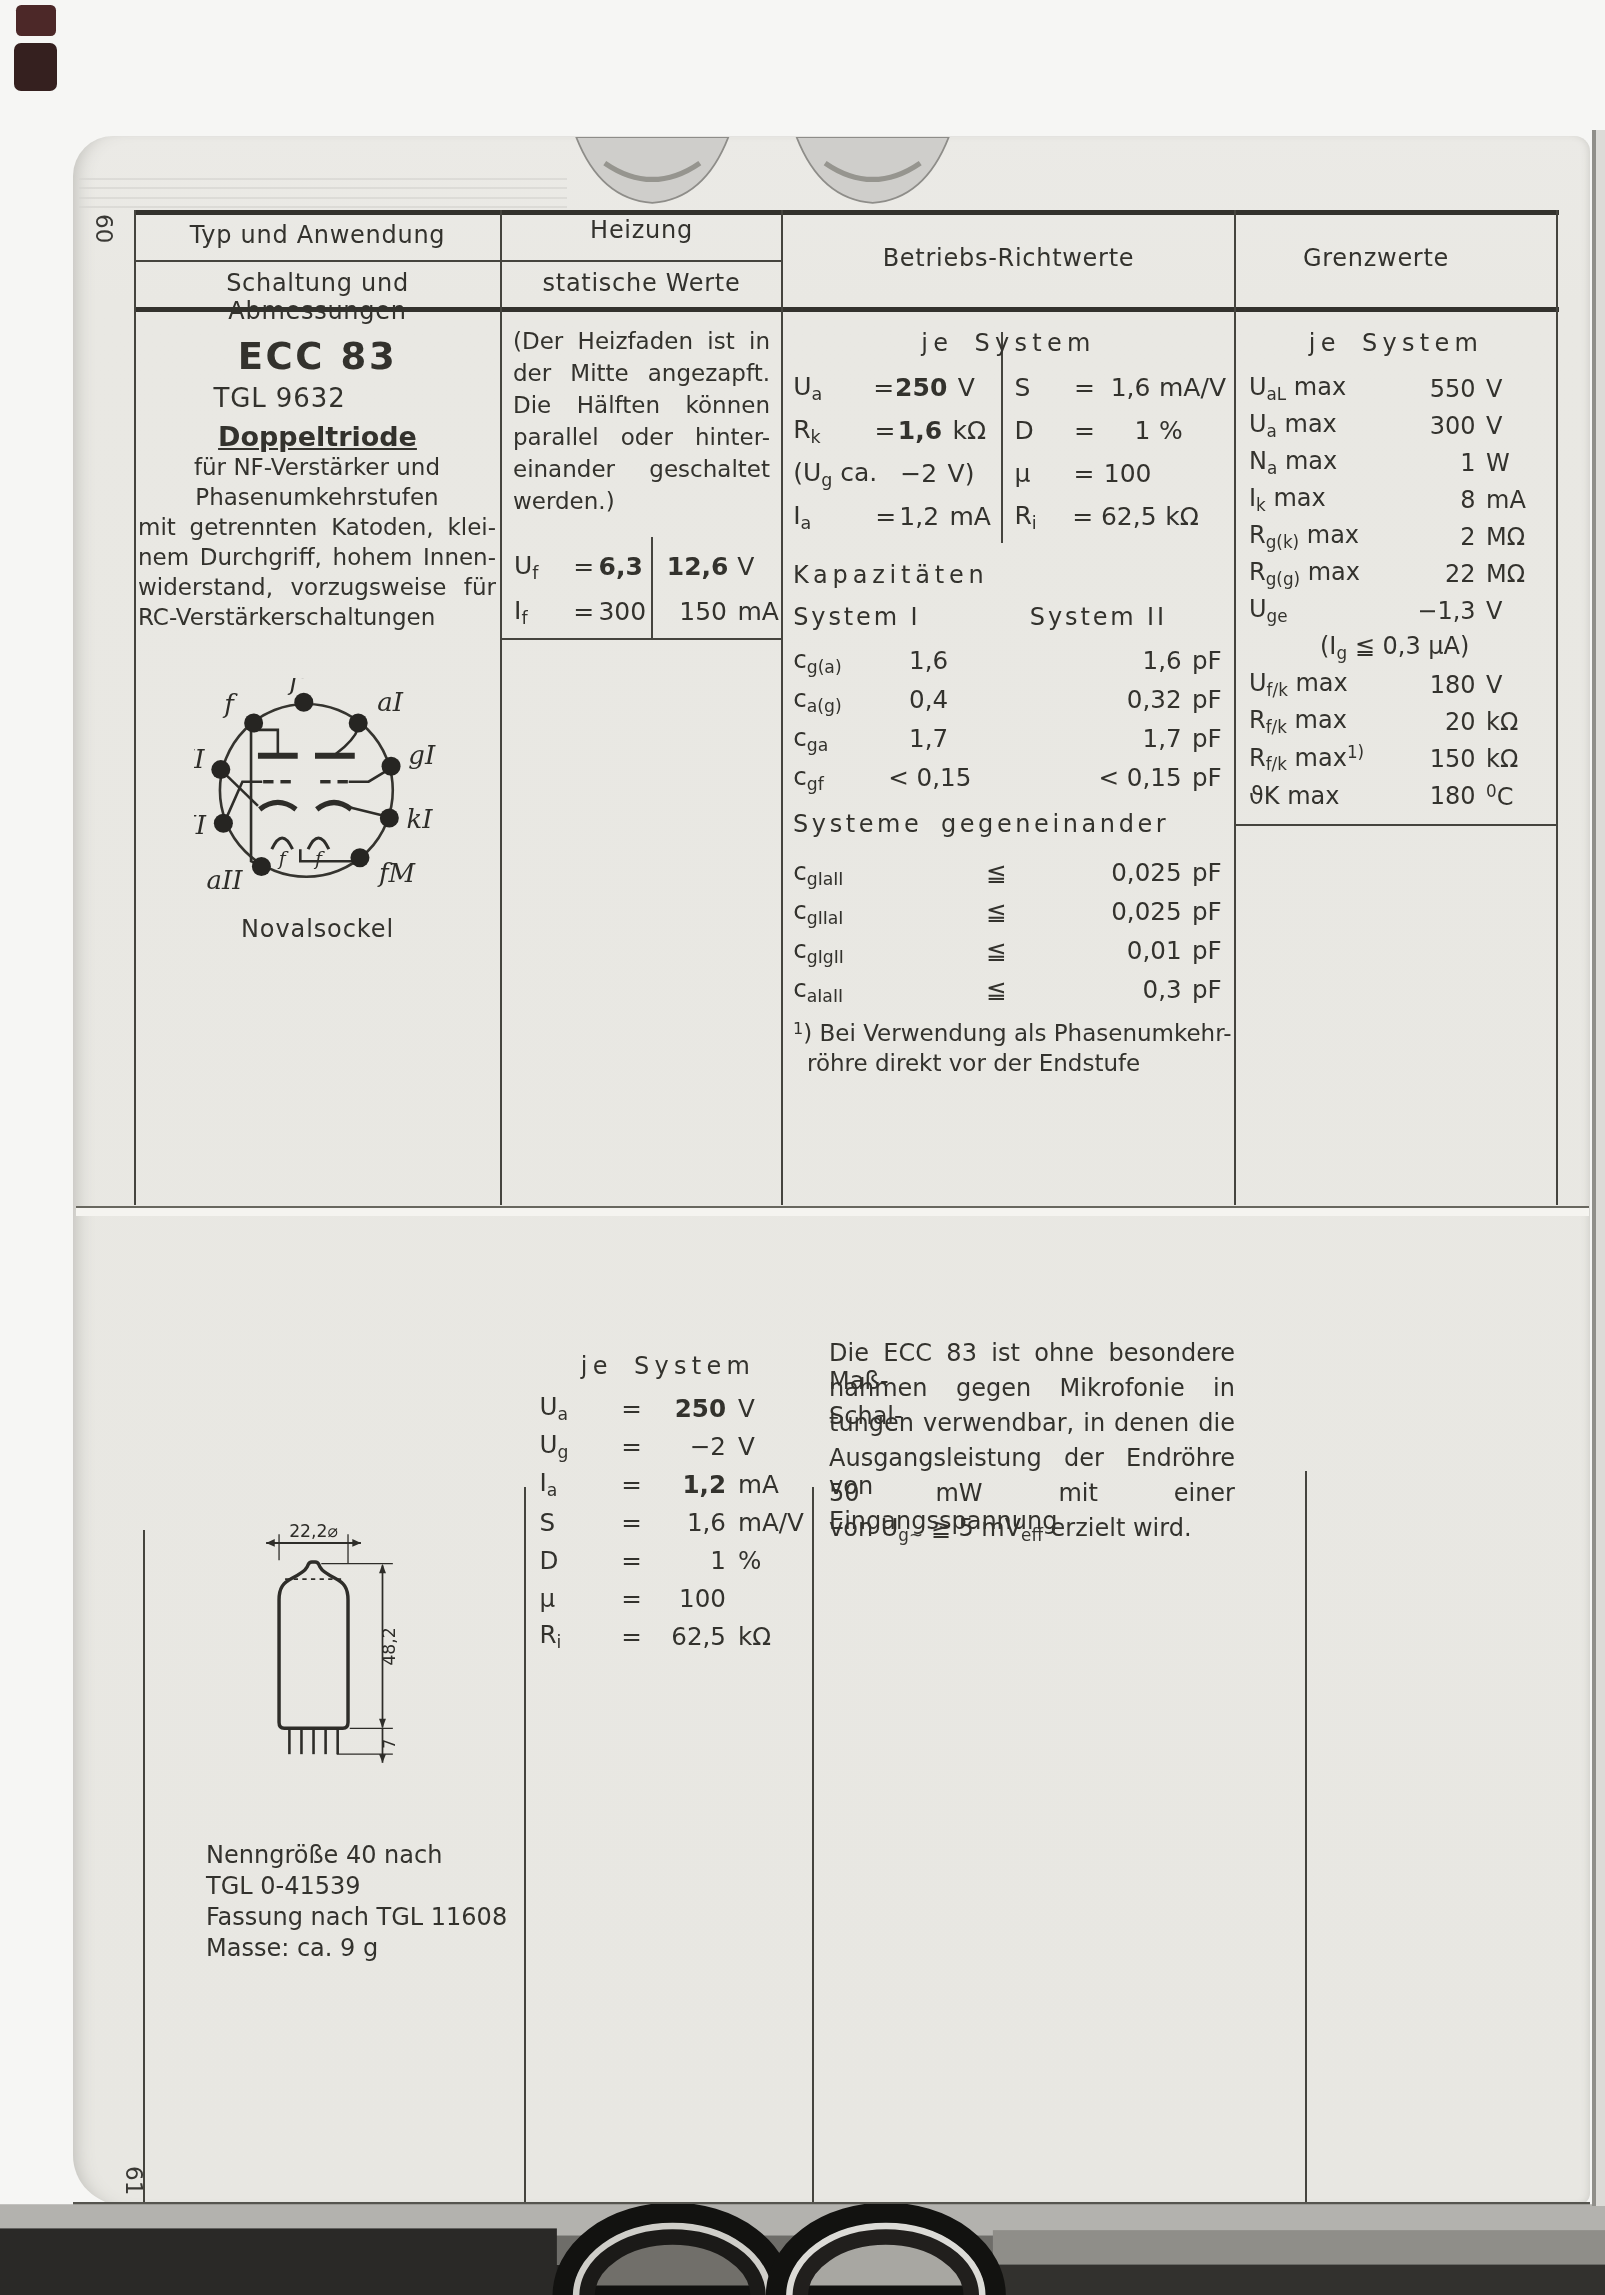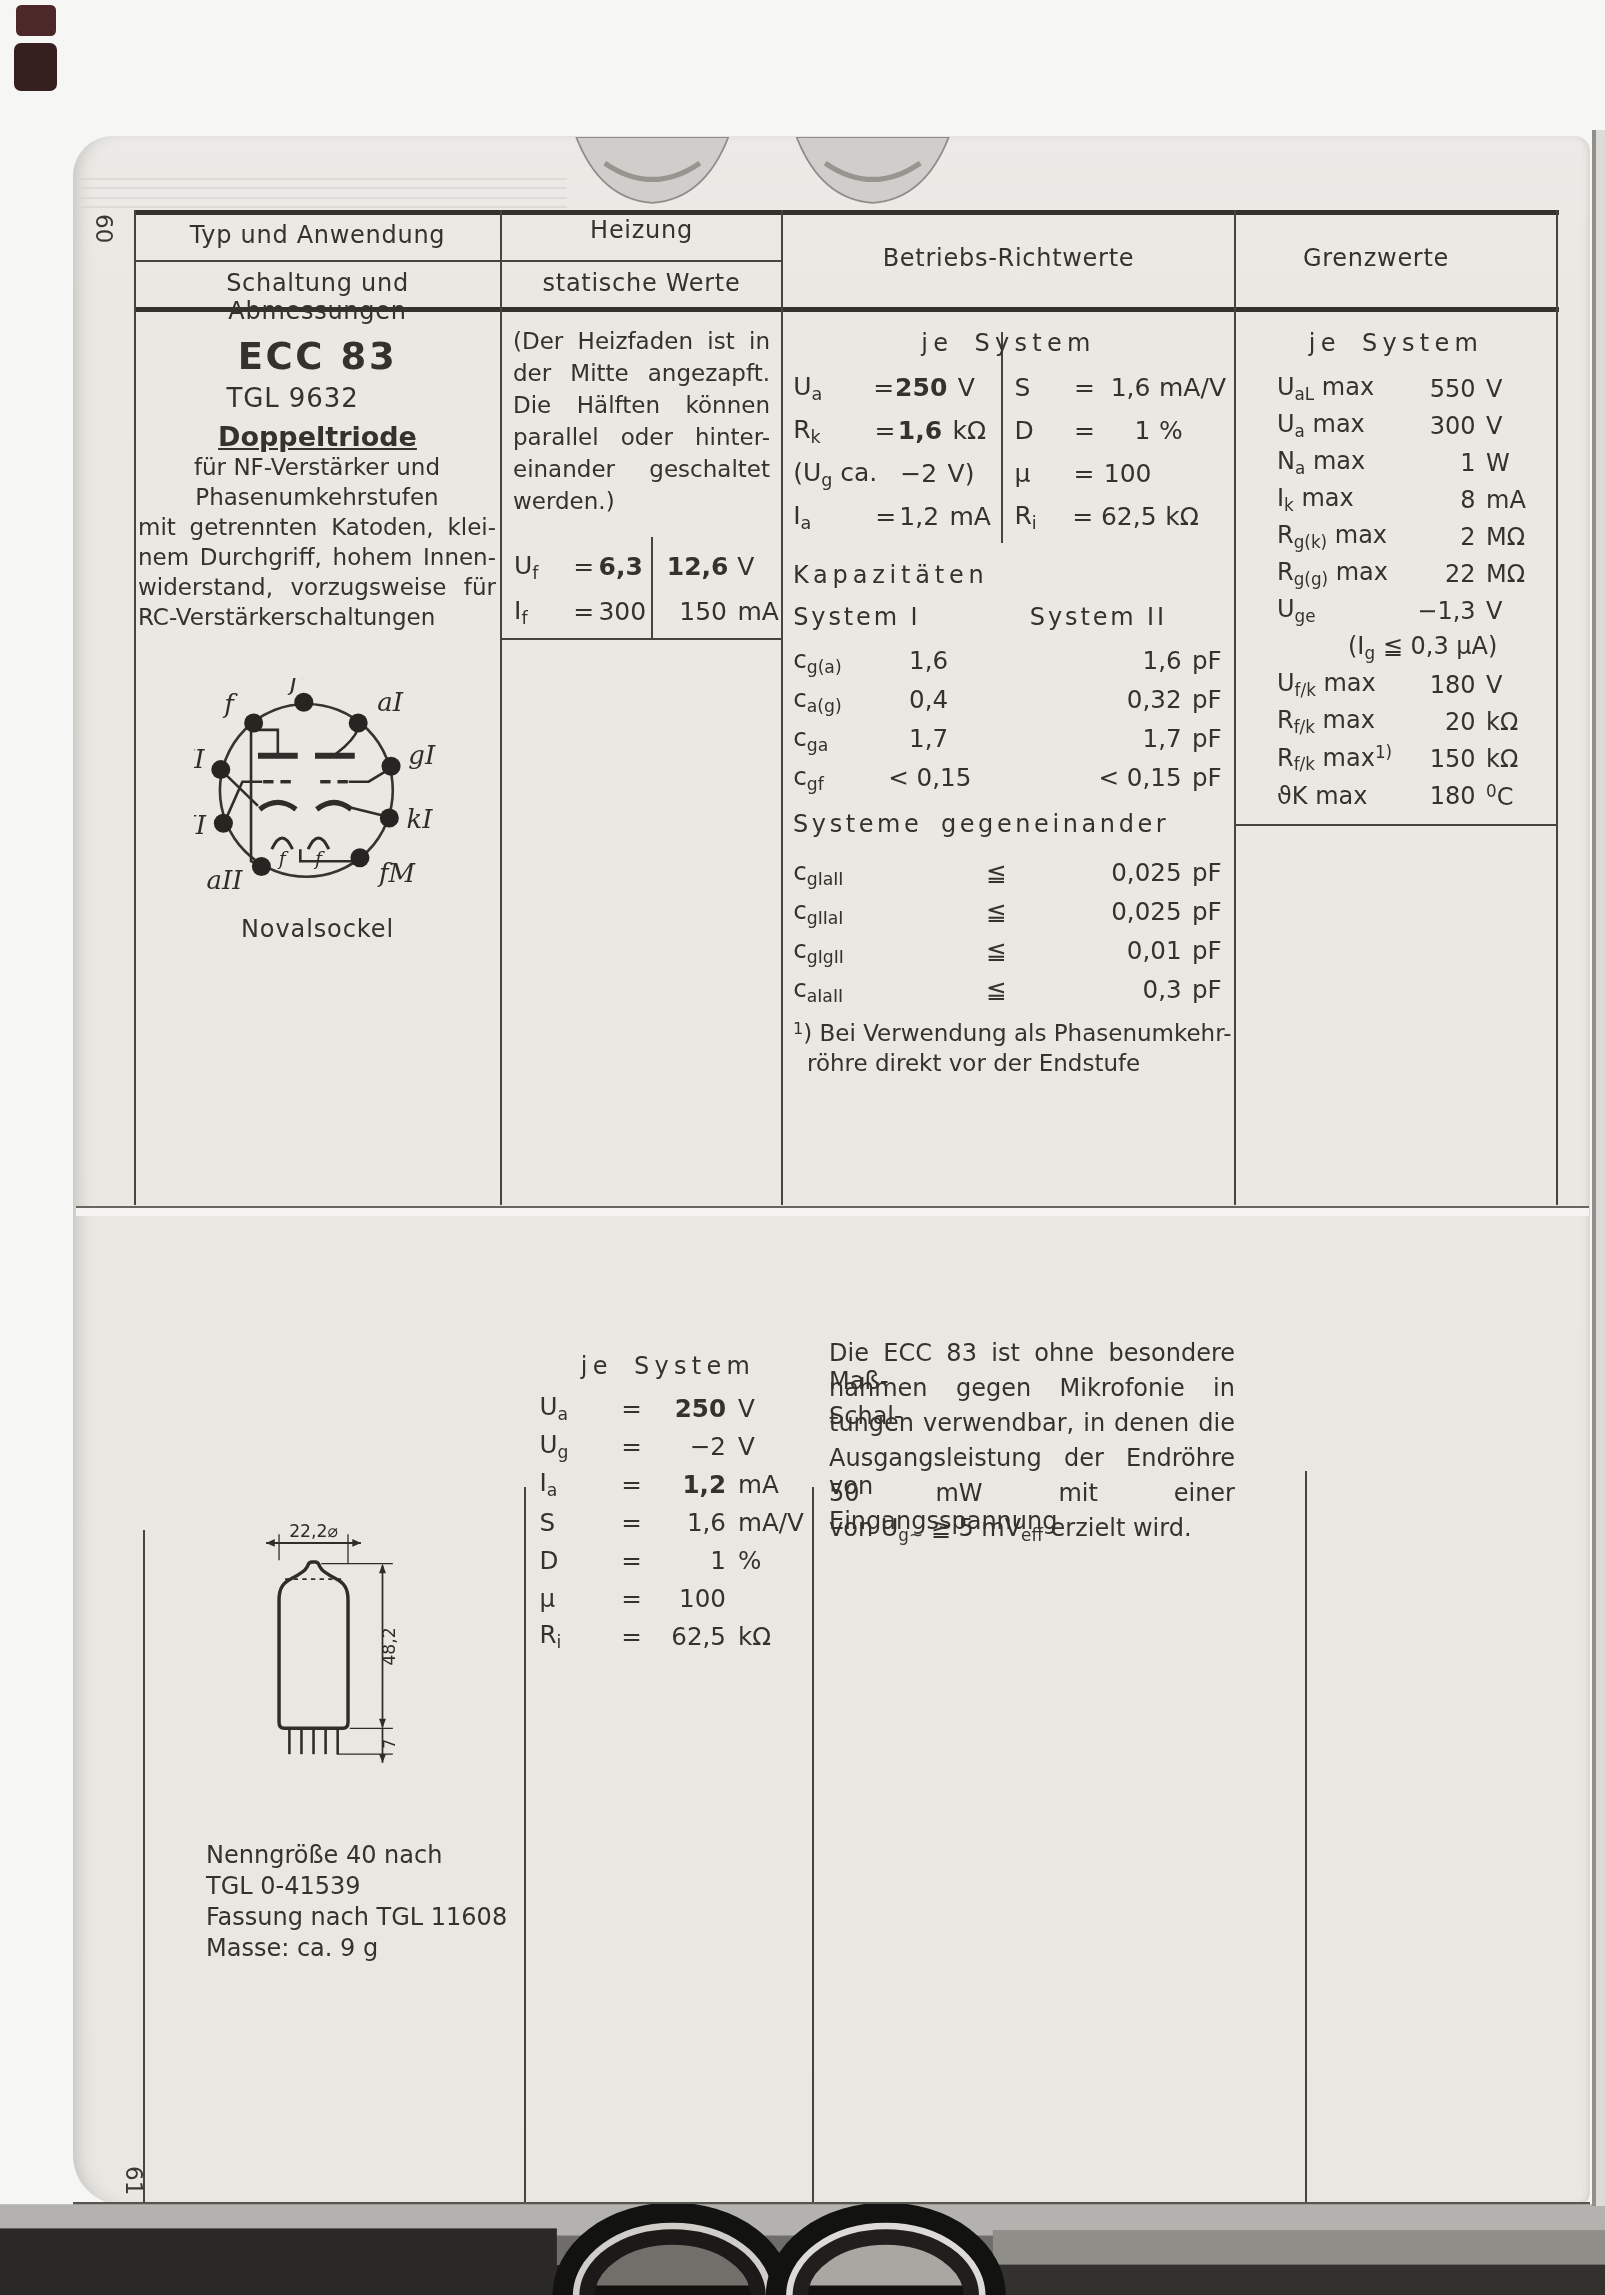--- a/index.html
+++ b/index.html
@@ -62,21 +62,21 @@
   .kp .kv1{min-width:60px;text-align:right;white-space:nowrap;}
   .kp .kv2{margin-left:auto;text-align:right;white-space:nowrap;}
   .kp .ku{width:43px;padding-left:10.4px;}
   .gg{left:782px;top:853px;width:453px;font-size:24.6px;}
   .gg .vrow{height:39px;}
   .gg .gl{min-width:147px;padding-left:11.2px;white-space:nowrap;}
   .gg .gs{width:112px;text-align:center;}
   .gg .gv{margin-left:auto;text-align:right;}
   .gg .gu{width:43px;padding-left:10.4px;}
   .gz{left:1235px;top:370px;width:322px;font-size:24px;}
-  .gz .vrow{height:37px;padding-left:28px;}
+  .gz .vrow{height:37px;}
   .gz .zl{min-width:130px;padding-left:14px;white-space:nowrap;}
   .gz .vrow.ind .zl{padding-left:85px;}
   .gz .zv{margin-left:auto;text-align:right;white-space:nowrap;}
   .gz .zu{width:71px;padding-left:10.4px;white-space:nowrap;}
   .lw{left:524px;top:1389px;width:288px;font-size:24.6px;}
   .lw .vrow{height:38px;}
   .lw .rl{min-width:62px;padding-left:15.5px;}
   .lw .re{width:60px;text-align:center;}
   .lw .rv{margin-left:auto;text-align:right;}
   .lw .ru{width:74px;padding-left:12px;white-space:nowrap;}
@@ -120,21 +120,21 @@
   <div class="ln thin" style="left:1235px;top:824px;width:322px;height:1.7px;"></div>
 
   <div class="txt hdr ctr" style="left:134px;top:221px;width:367px;">Typ und Anwendung</div>
   <div class="txt hdr ctr" style="left:134px;top:269px;width:367px;">Schaltung und Abmessungen</div>
   <div class="txt hdr ctr" style="left:501px;top:216px;width:281px;">Heizung</div>
   <div class="txt hdr ctr" style="left:501px;top:269px;width:281px;">statische Werte</div>
   <div class="txt hdr ctr" style="left:782px;top:244px;width:453px;">Betriebs-Richtwerte</div>
   <div class="txt hdr ctr" style="left:1235px;top:244px;width:282px;">Grenzwerte</div>
 
   <div class="txt ctr b" style="left:134px;top:335px;width:367px;font-size:37px;letter-spacing:2.6px;">ECC 83</div>
-  <div class="txt ctr" style="left:134px;top:383px;width:317px;font-size:26px;letter-spacing:0.9px;">TGL 9632</div>
+  <div class="txt ctr" style="left:121px;top:383px;width:317px;font-size:26px;letter-spacing:0.9px;">TGL 9632</div>
   <div class="txt ctr b" style="left:134px;top:421px;width:367px;font-size:27px;text-decoration:underline;">Doppeltriode</div>
   <div class="abs desc">
       <div class="tline c">für NF-Verstärker und</div>
       <div class="tline c">Phasenumkehrstufen</div>
       <div class="tline j">mit getrennten Katoden, klei-</div>
       <div class="tline j">nem Durchgriff, hohem Innen-</div>
       <div class="tline j">widerstand, vorzugsweise für</div>
       <div class="tline l">RC-Verstärkerschaltungen</div>
     </div>
 

